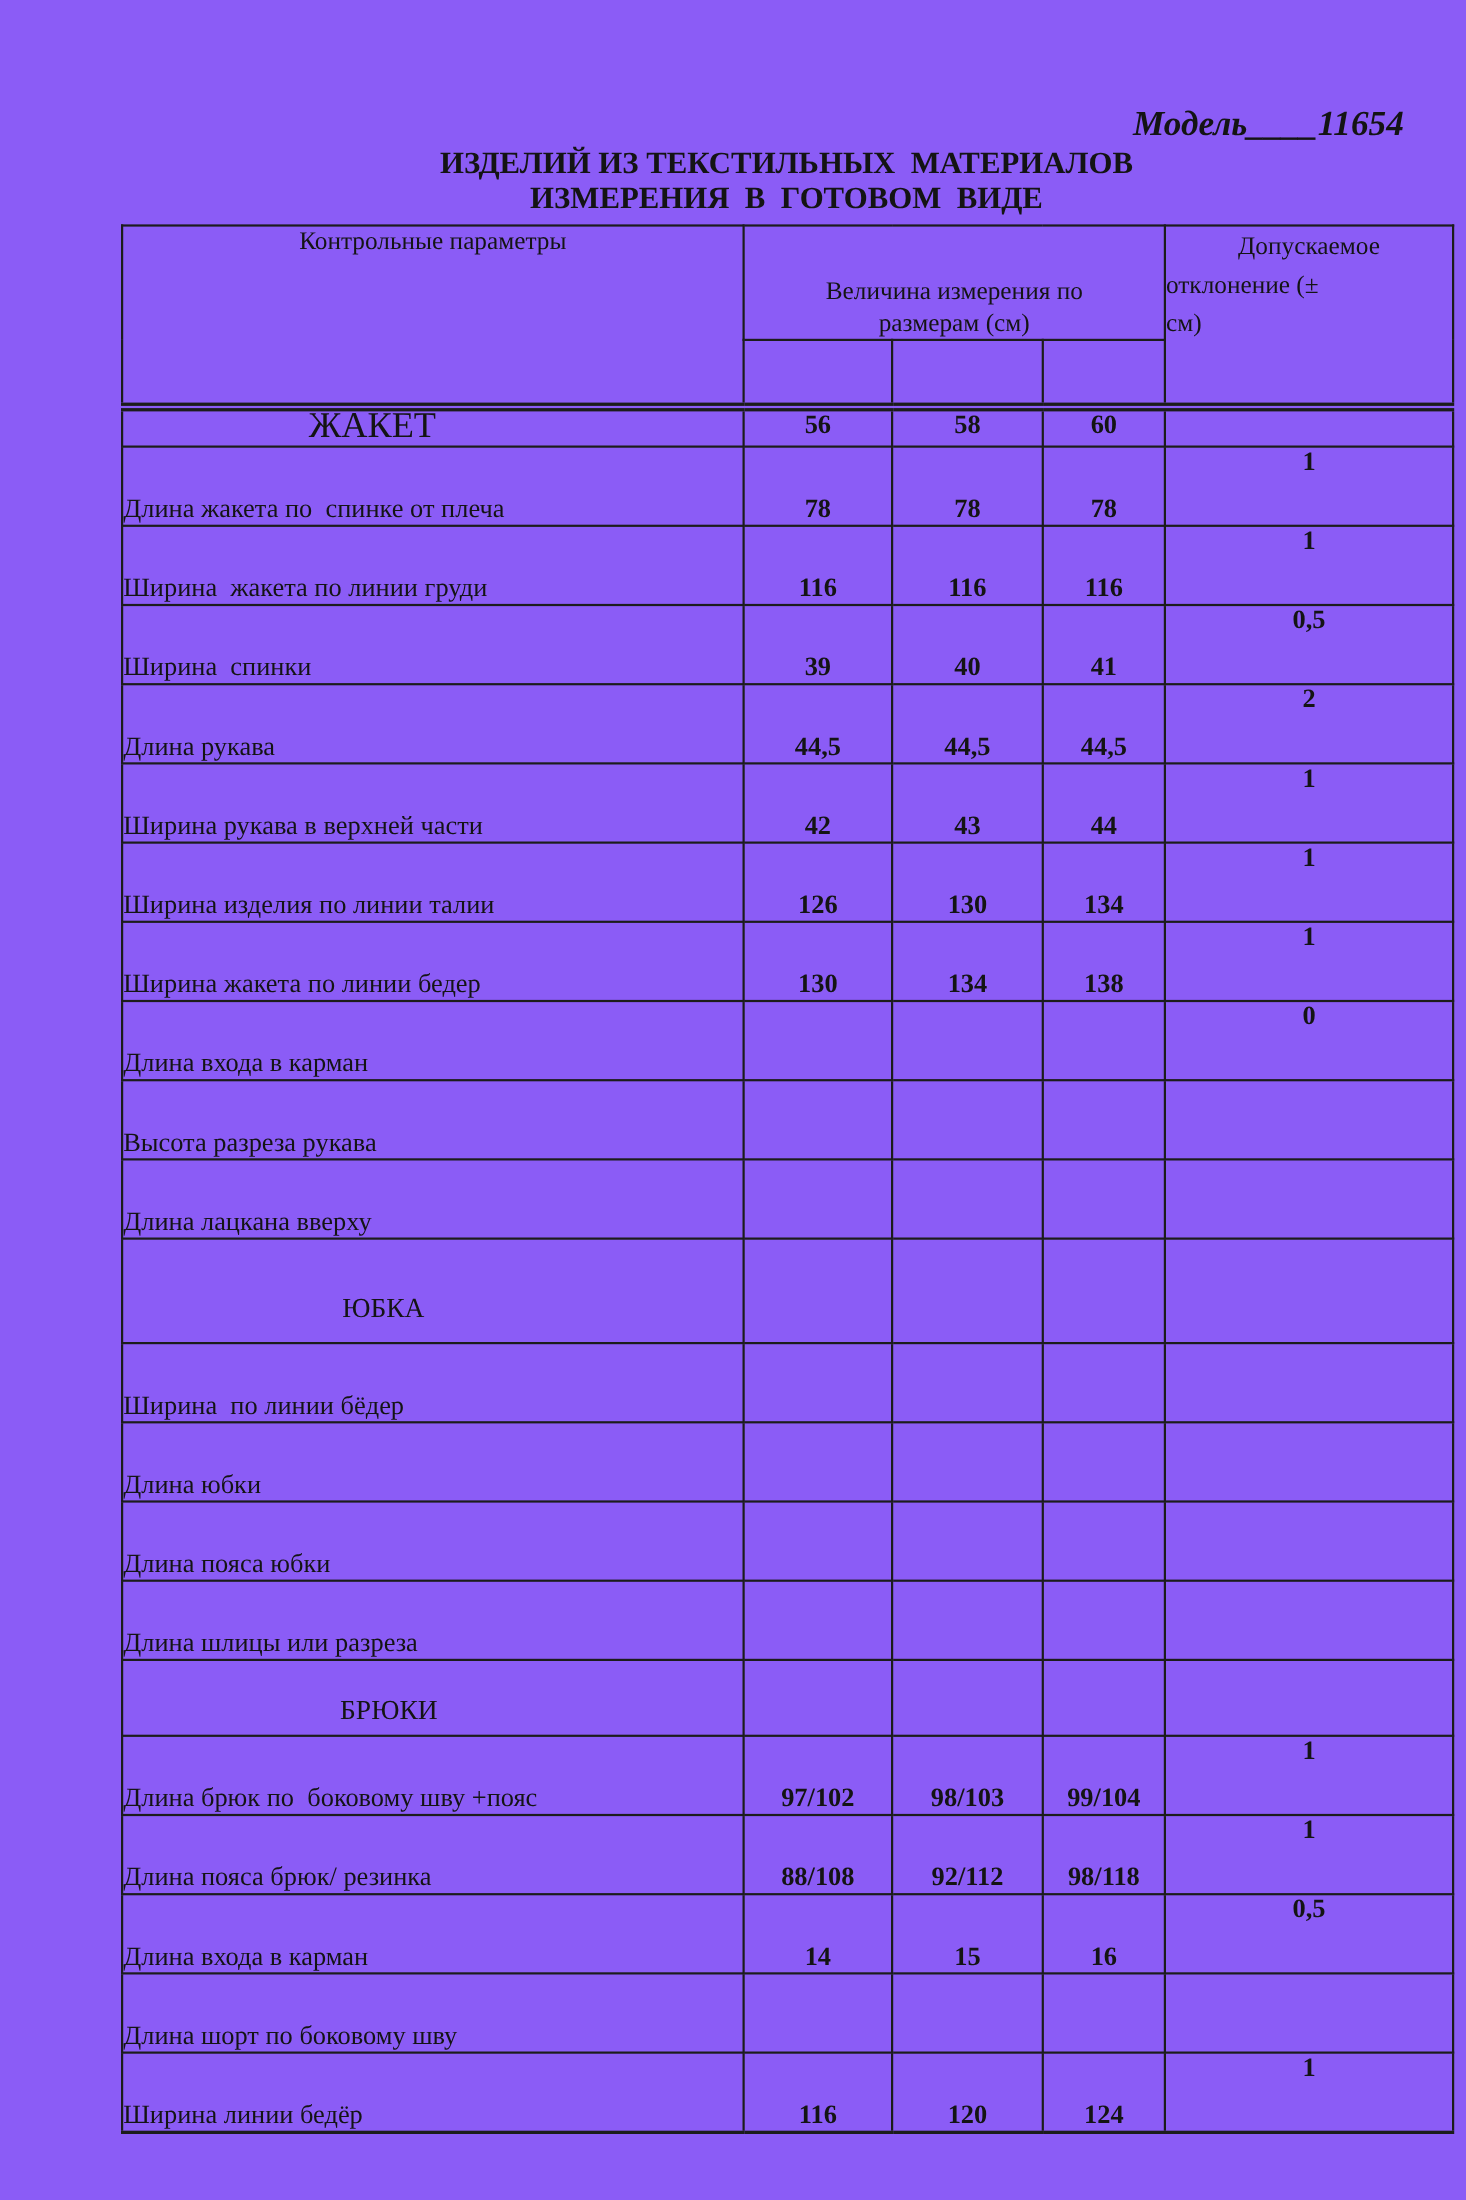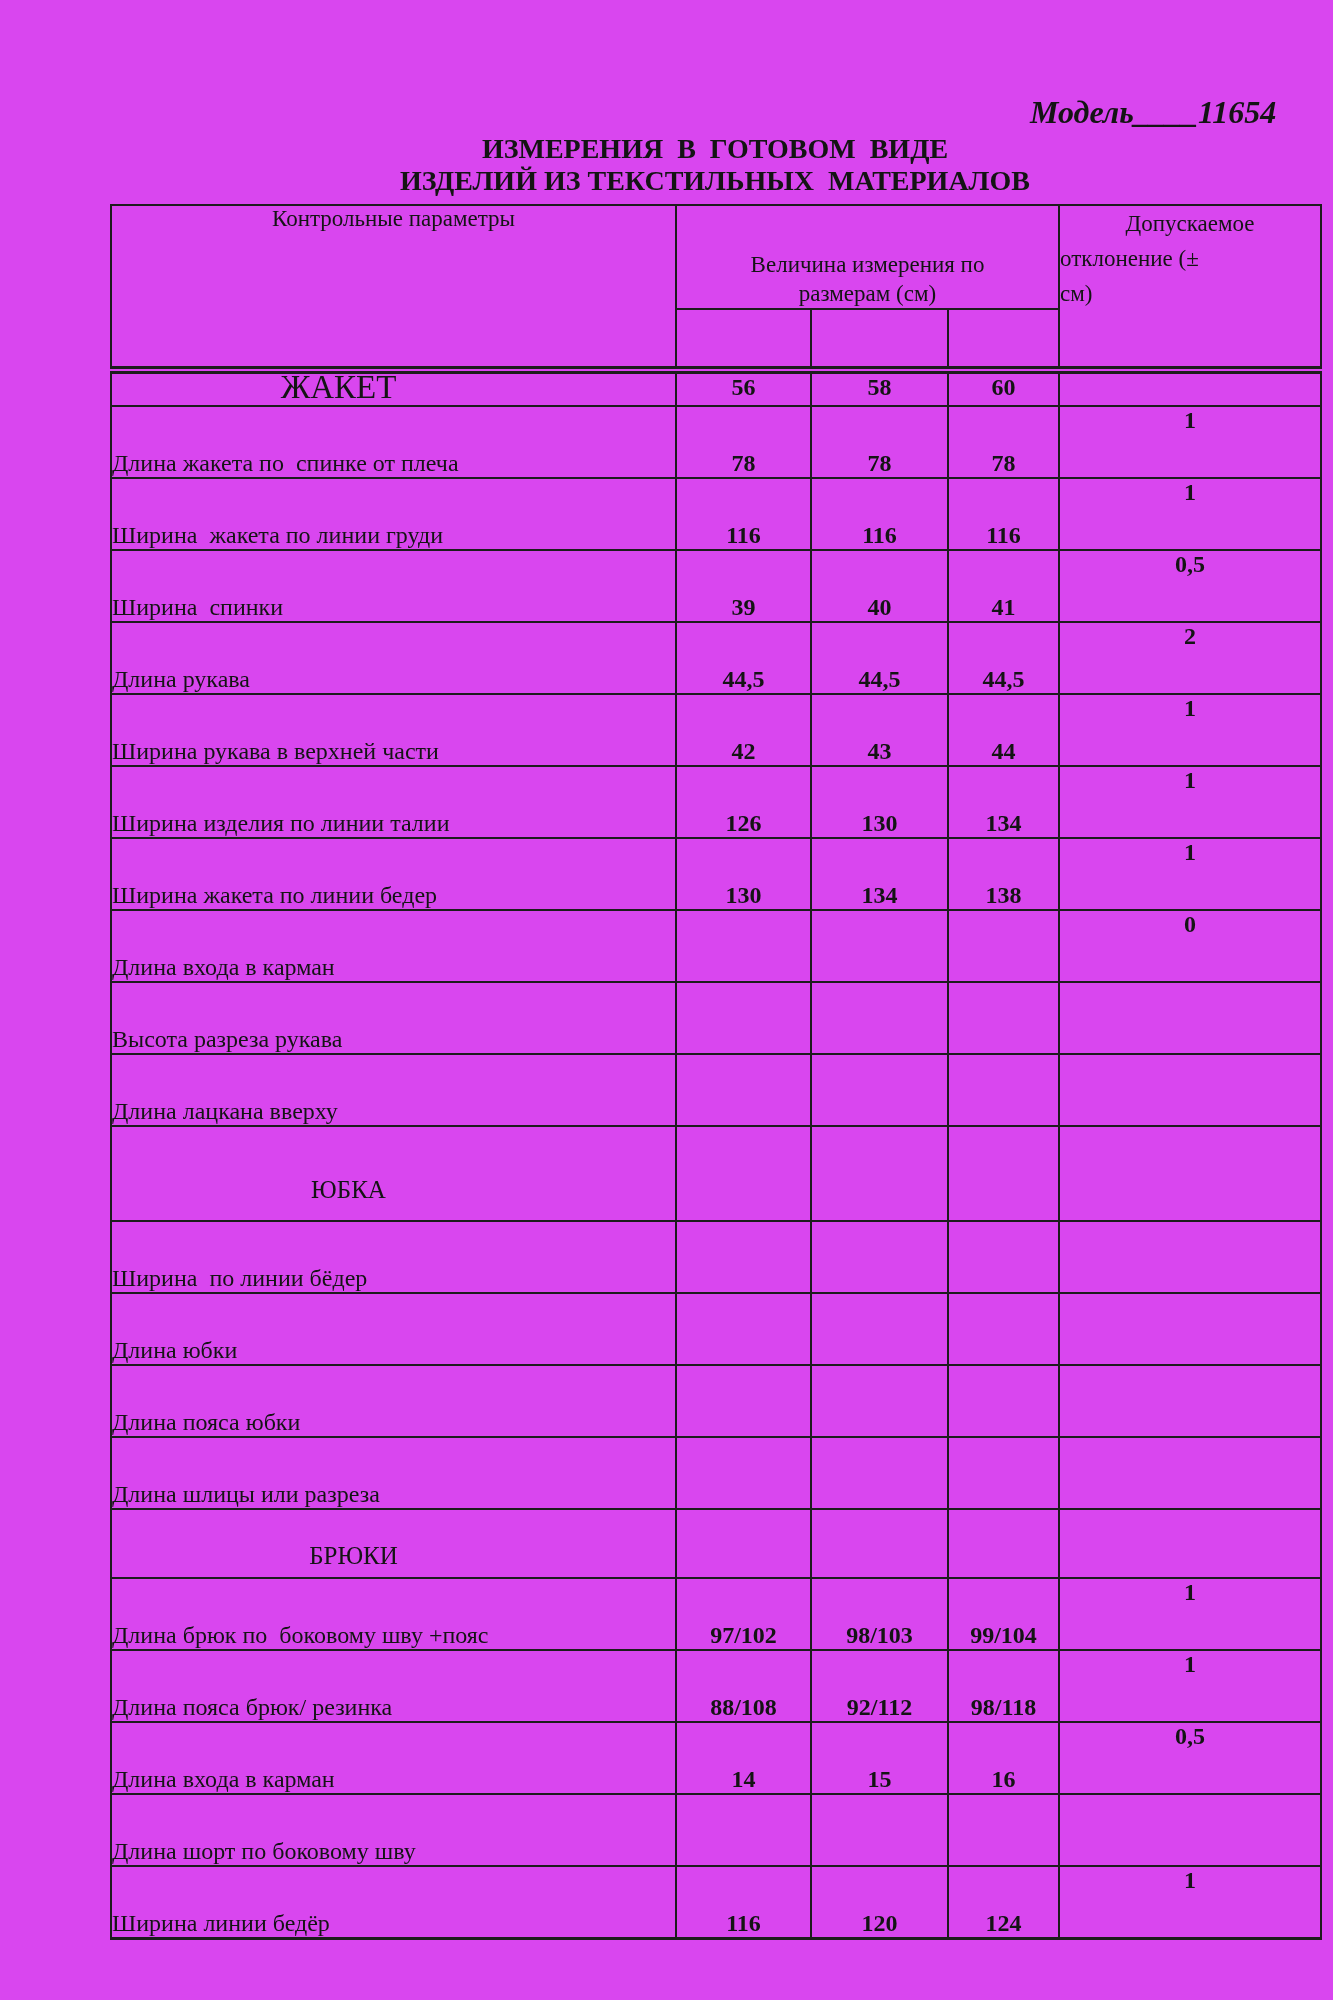--- a/index.html
+++ b/index.html
@@ -1,21 +1,21 @@
 <!DOCTYPE html>
 <html><head>
 <meta charset="utf-8">
 <style>
   * { box-sizing: border-box; }
   html, body { margin: 0; padding: 0; background: #ffffff; }
   .page {
     position: relative;
     width: 1333px;
     height: 2000px;
-    background: #d946ef;
+    background: #8b5cf6;
     color: #141414;
     font-family: "Liberation Serif", "DejaVu Serif", serif;
     overflow: hidden;
   }
 
   .model-line {
     position: absolute;
     top: 94px;
     left: 1030px;
     font-size: 32px;
@@ -123,22 +123,22 @@
   }
 </style>
 </head>
 <body>
 
 <div class="page">
 
   <div class="model-line">Модель____11654</div>
 
   <div class="doc-title">
+    <div>ИЗДЕЛИЙ ИЗ ТЕКСТИЛЬНЫХ  МАТЕРИАЛОВ</div>
     <div>ИЗМЕРЕНИЯ  В  ГОТОВОМ  ВИДЕ</div>
-    <div>ИЗДЕЛИЙ ИЗ ТЕКСТИЛЬНЫХ  МАТЕРИАЛОВ</div>
   </div>
 
   <table class="meas">
     <colgroup>
       <col style="width:565px">
       <col style="width:135px">
       <col style="width:137px">
       <col style="width:111px">
       <col style="width:262px">
     </colgroup>

